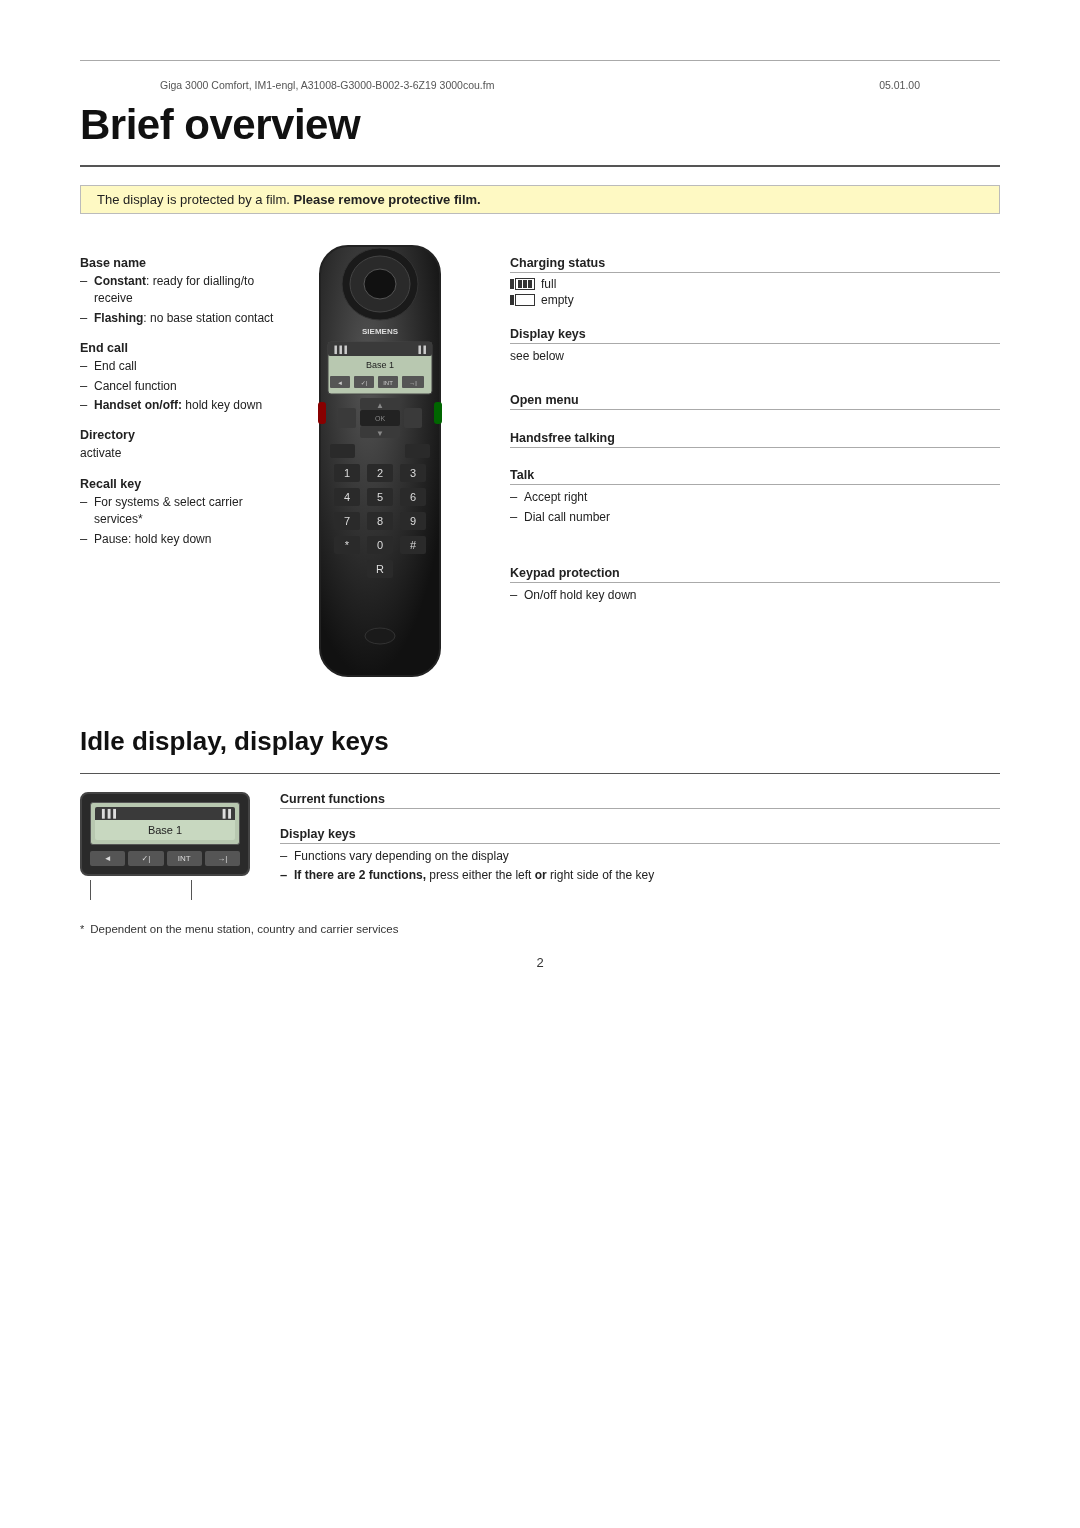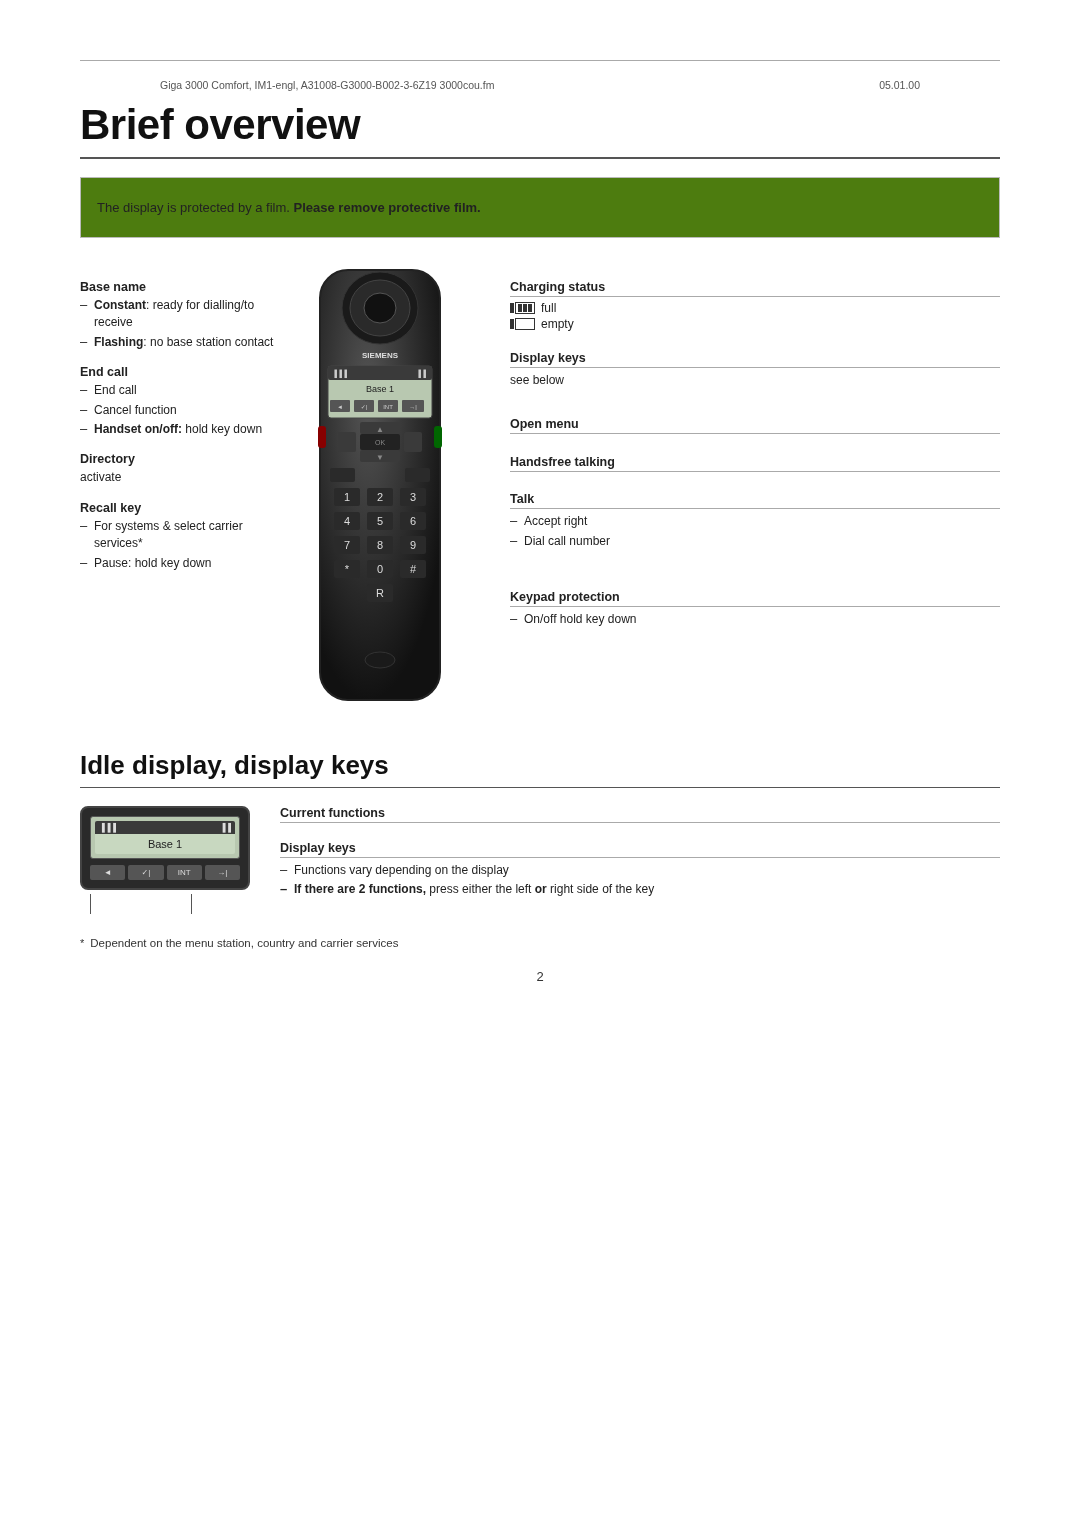--- a/index.html
+++ b/index.html
@@ -37,30 +37,30 @@
       padding: 0 80px;
       margin-top: 10px;
     }
 
     
     .page-title {
       font-size: 42px;
       font-weight: bold;
       color: #111;
       border-bottom: 2px solid #555;
-      padding-bottom: 8px;
+      padding-bottom: 16px;
       margin-bottom: 18px;
       letter-spacing: -0.5px;
     }
 
     
     .notice-box {
       border: 1px solid #bbb;
-      background: #4d7c0f;
-      padding: 22px 16px;
+      background: #fef9c3;
+      padding: 6px 16px;
       margin-bottom: 22px;
       font-size: 13px;
       display: inline-block;
       width: 100%;
     }
 
     
     .diagram-section {
       display: flex;
       flex-direction: row;
@@ -101,21 +101,21 @@
       justify-content: center;
       align-items: flex-start;
     }
 
     
     .section-title {
       font-size: 26px;
       font-weight: bold;
       color: #111;
       border-bottom: 1.5px solid #555;
-      padding-bottom: 6px;
+      padding-bottom: 16px;
       margin-bottom: 18px;
       margin-top: 10px;
     }
 
     .idle-section {
       display: flex;
       flex-direction: row;
       gap: 20px;
       margin-bottom: 20px;
     }

